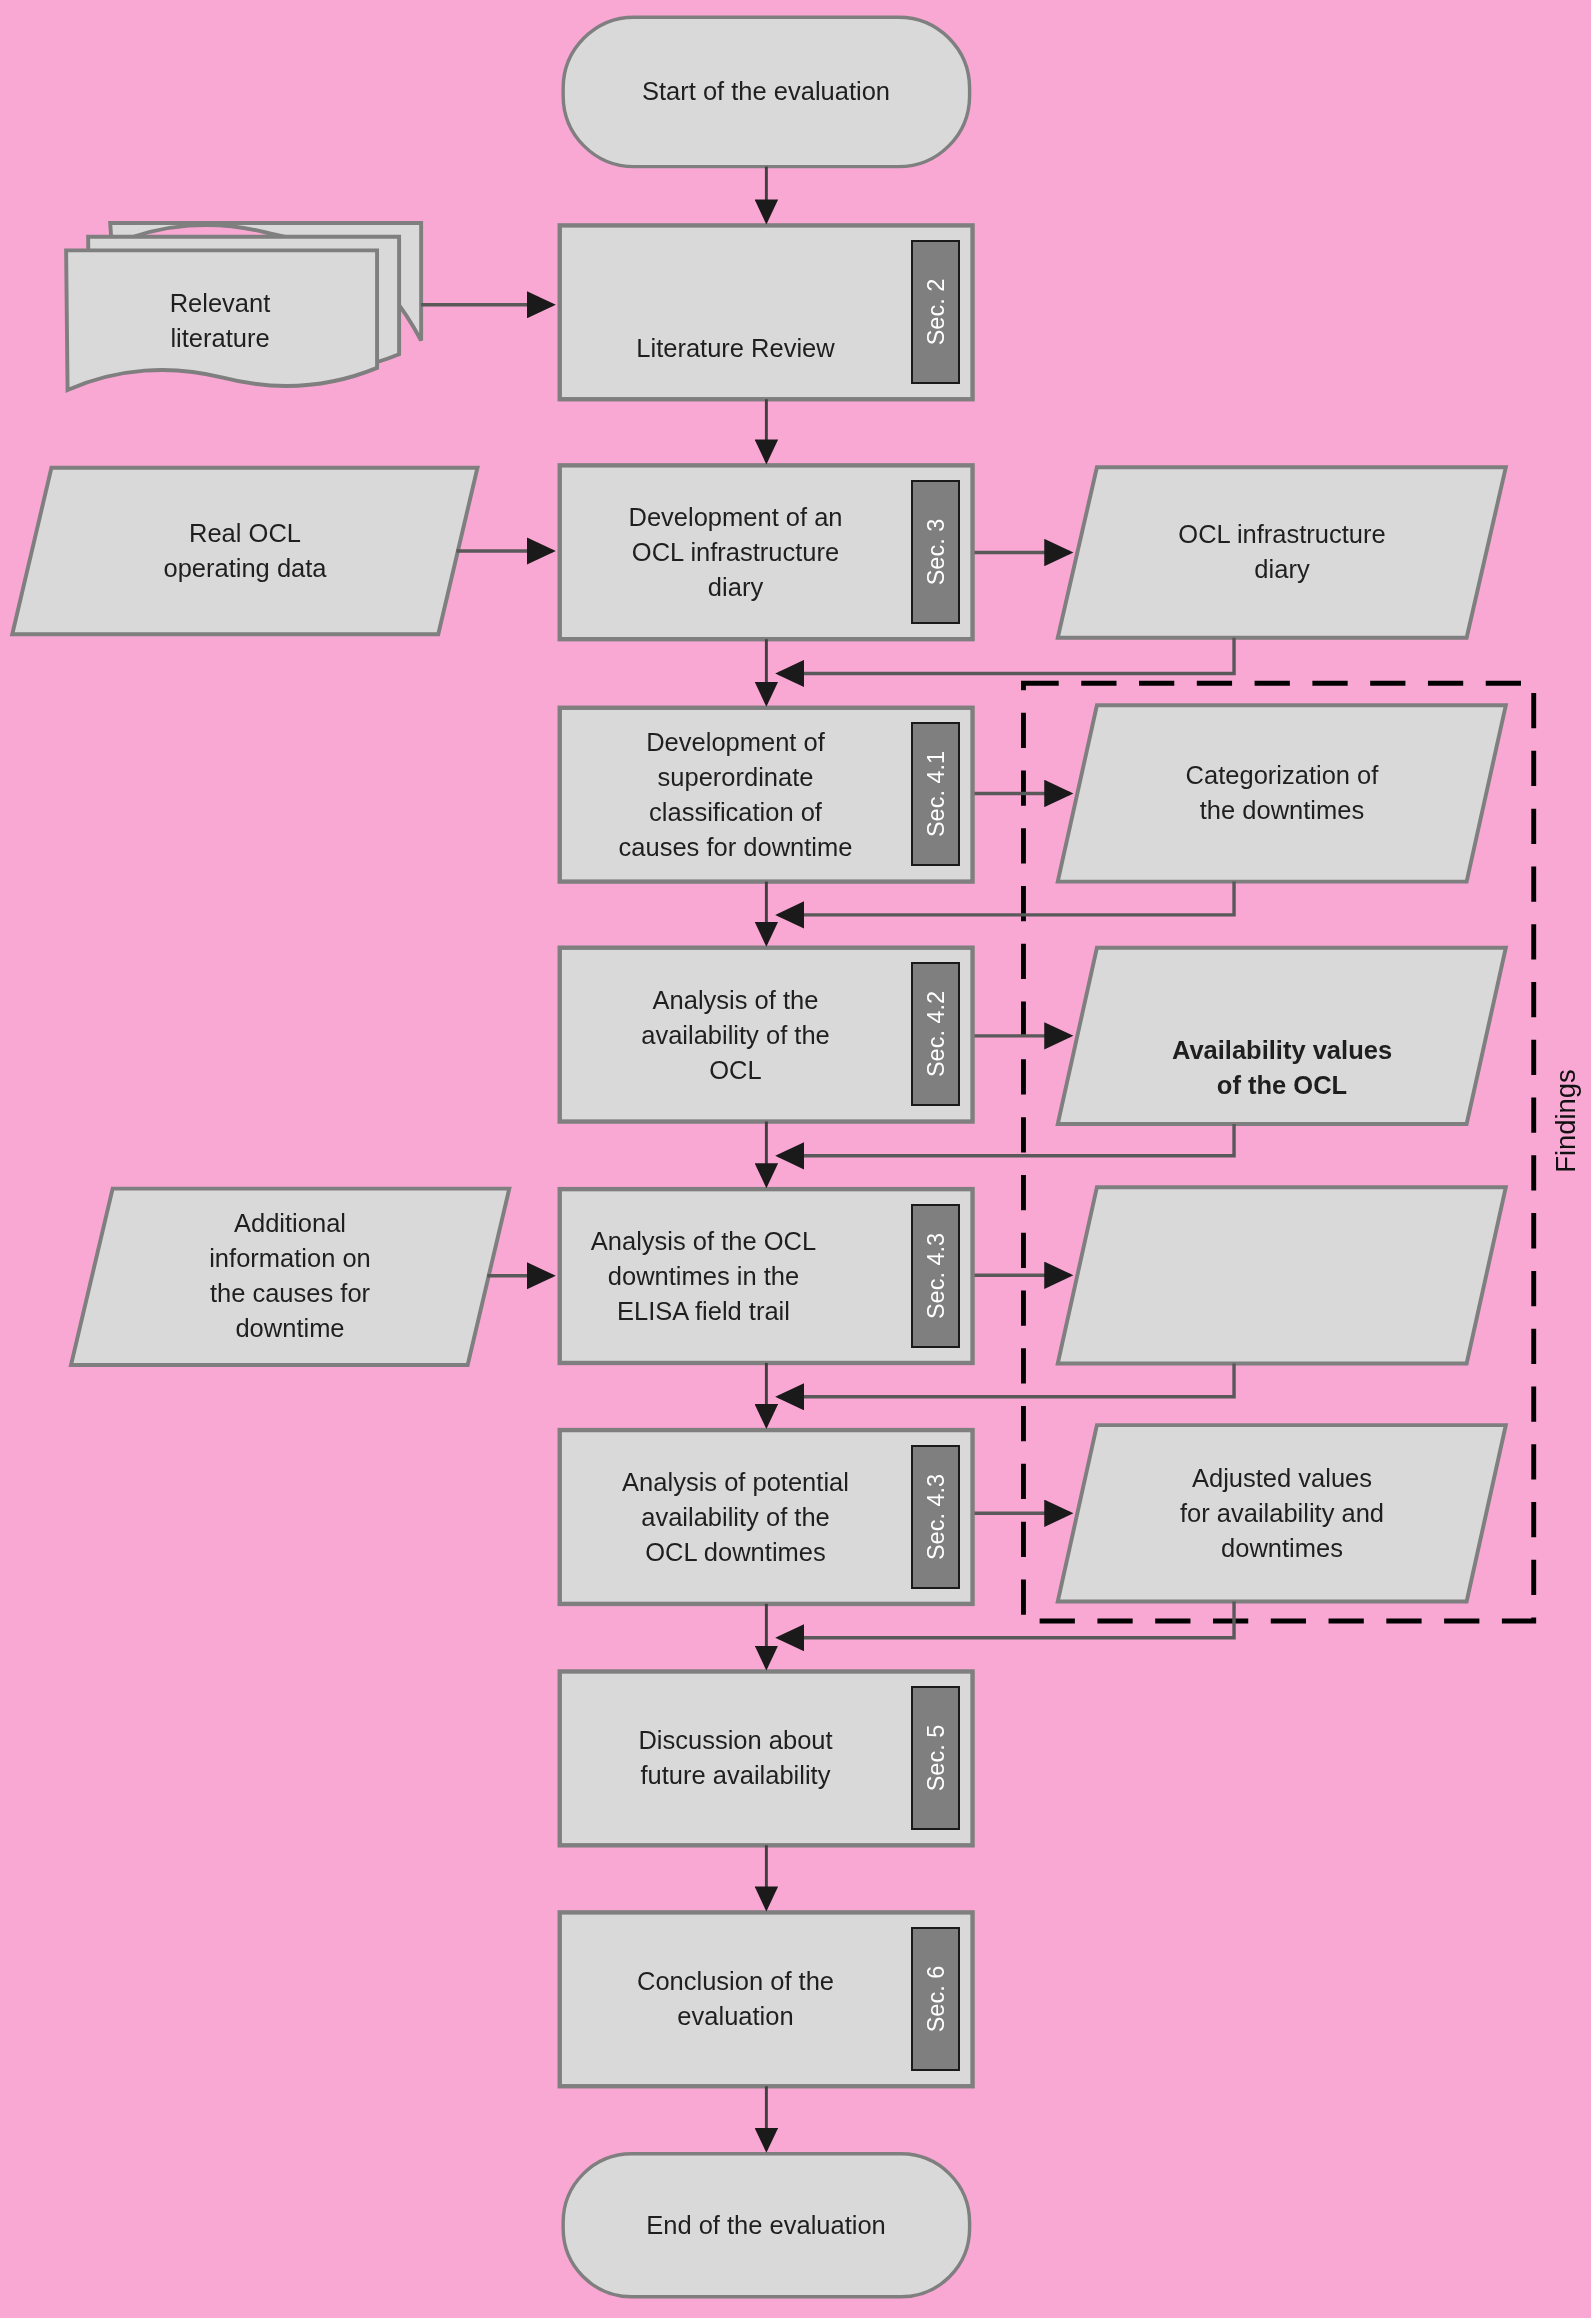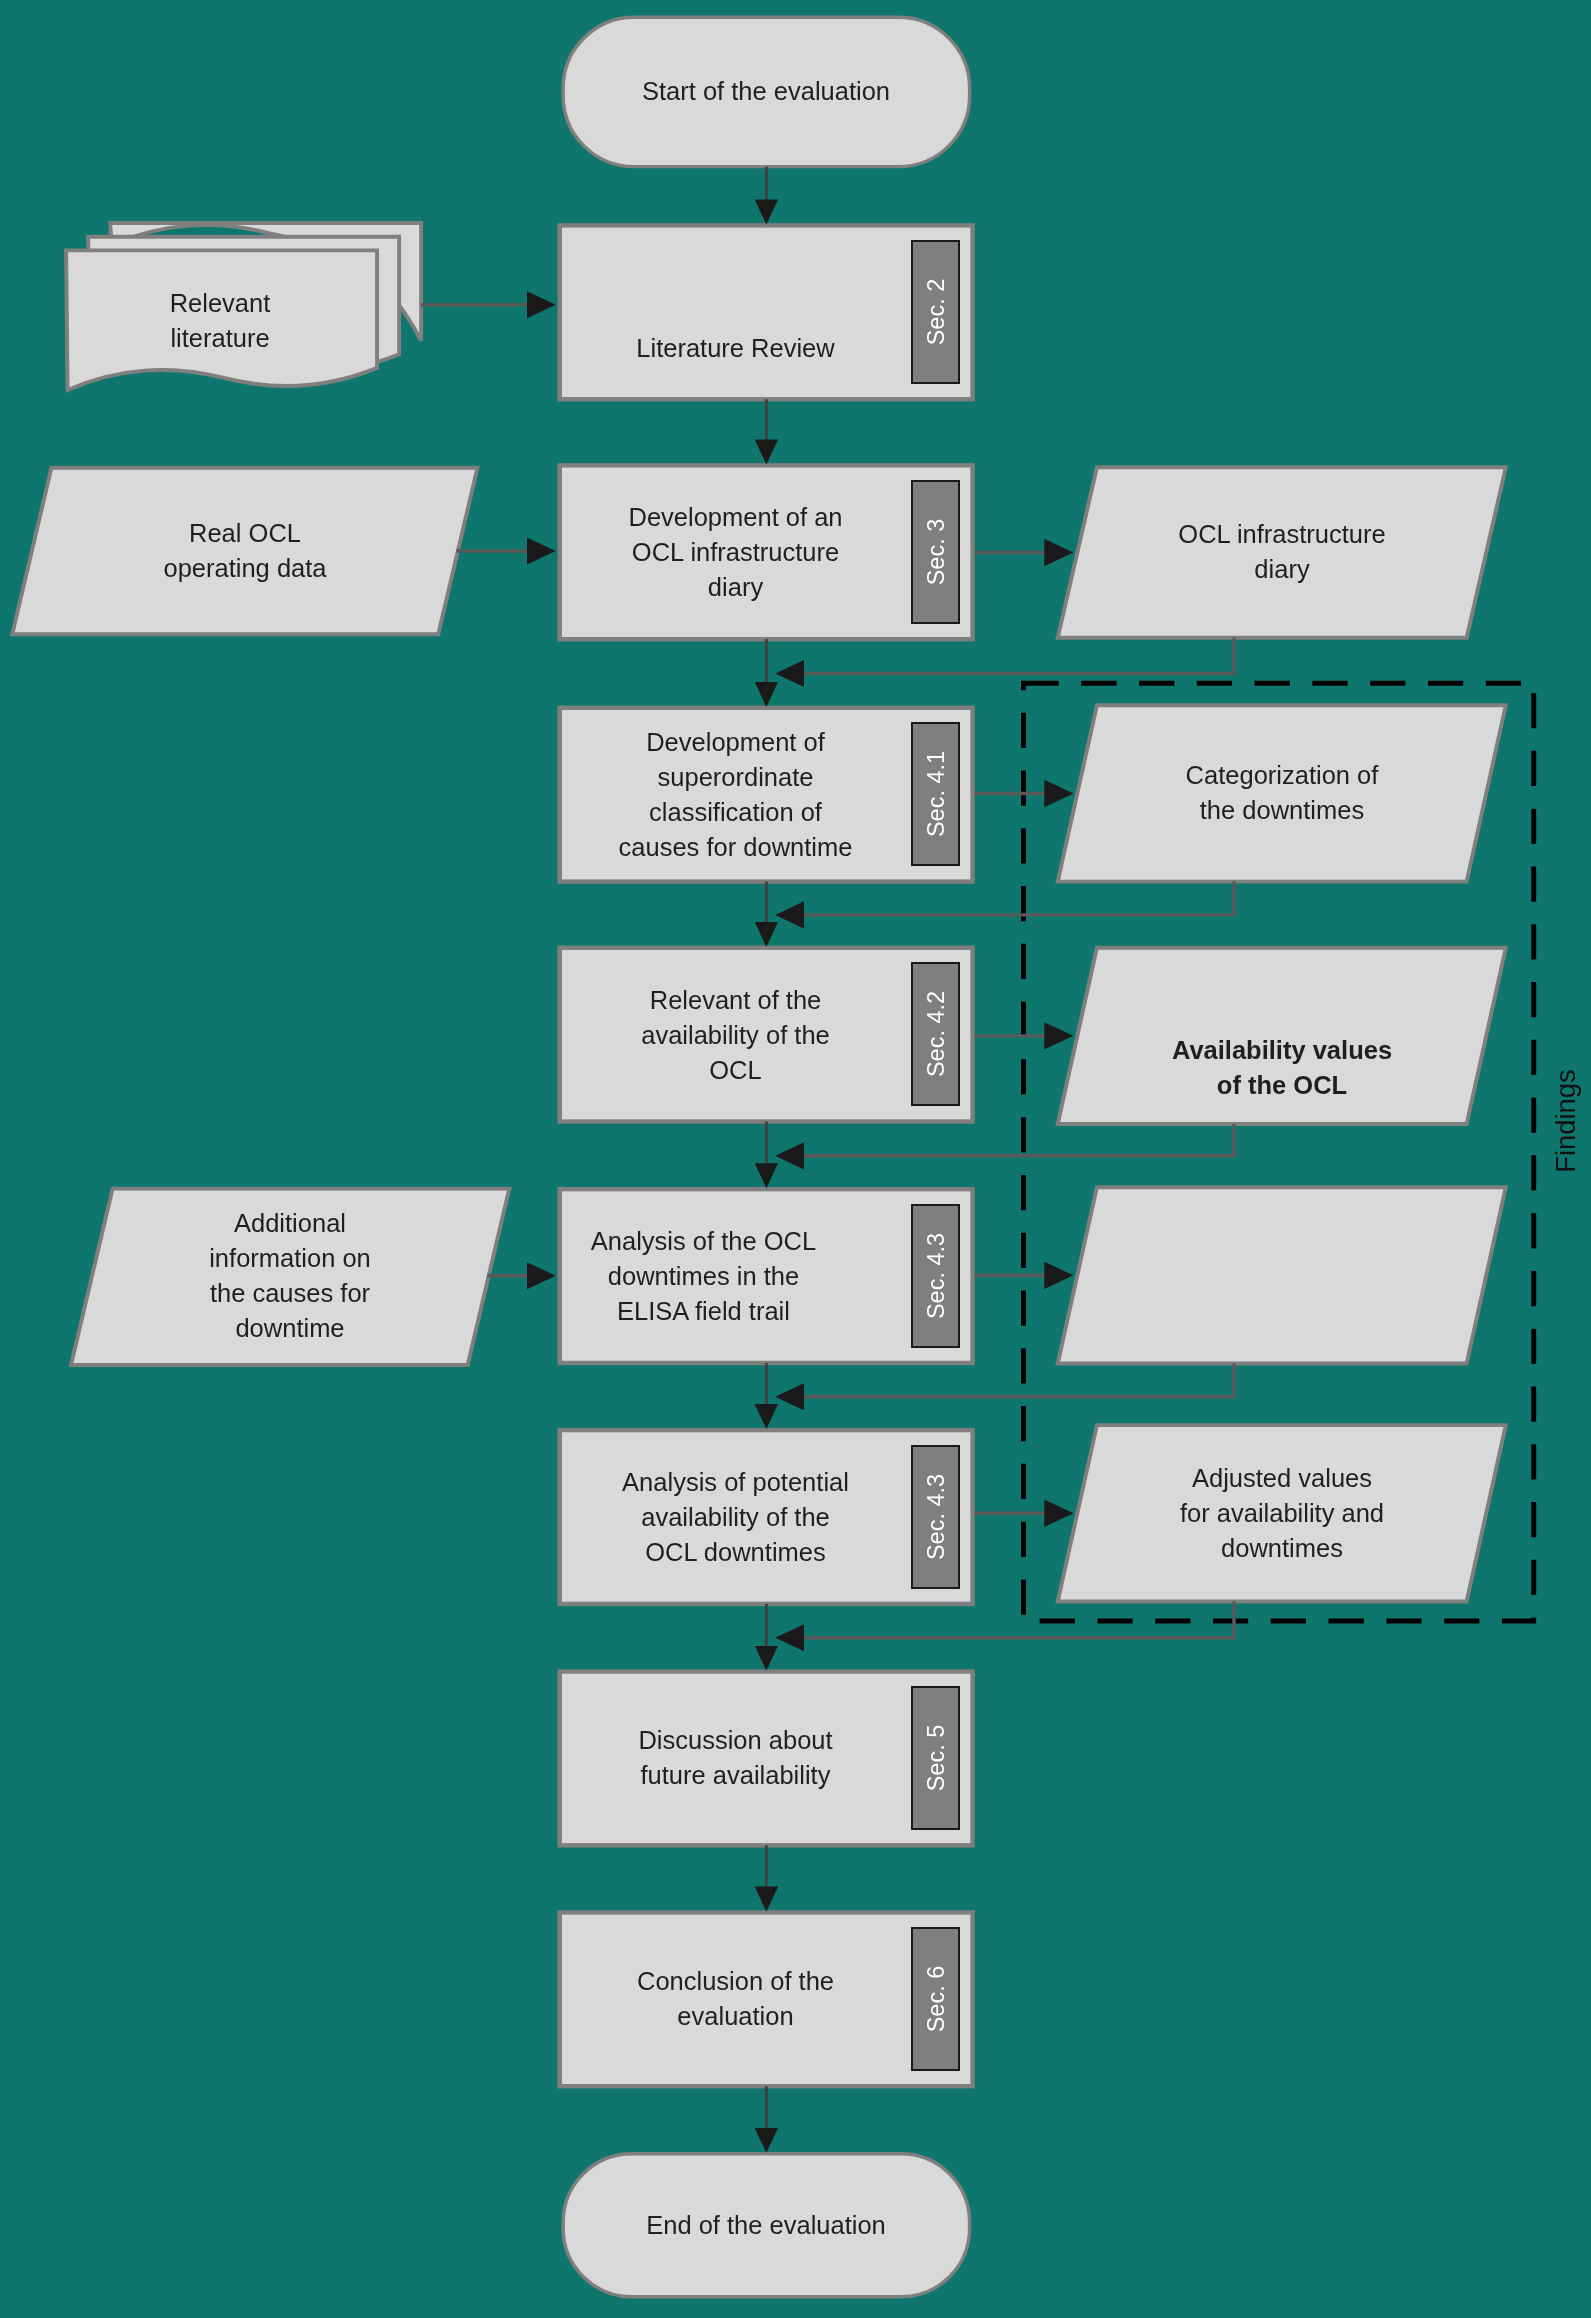--- a/index.html
+++ b/index.html
@@ -1,20 +1,20 @@
 <!DOCTYPE html>
 <html style="font-size:7.8px"><head>
 <meta charset="utf-8">
 <style>
   html,body{margin:0;padding:0;background:#ffffff;}
   #stage{
     position:relative;
     width:1592px;
     height:2319px;
-    background:#0f766e;
+    background:#f9a8d4;
     font-family:"Liberation Sans", sans-serif;
     color:#1f1f1f;
   }
   #shapes{position:absolute;left:0;top:0;width:1592px;height:2319px;}
   .label{
     position:absolute;
     display:flex;
     align-items:center;
     justify-content:center;
     text-align:center;
@@ -140,21 +140,21 @@
 downtime</div>
 
   <div class="label" style="left:569px;top:225px;width:333px;height:174px;margin-top:36px;">Literature Review</div>
   <div class="label" style="left:569px;top:465px;width:333px;height:174px;">Development of an
 OCL infrastructure
 diary</div>
   <div class="label" style="left:569px;top:708px;width:333px;height:174px;">Development of
 superordinate
 classification of
 causes for downtime</div>
-  <div class="label" style="left:569px;top:948px;width:333px;height:174px;">Relevant of the
+  <div class="label" style="left:569px;top:948px;width:333px;height:174px;">Analysis of the
 availability of the
 OCL</div>
   <div class="label" style="left:537px;top:1189px;width:333px;height:174px;">Analysis of the OCL
 downtimes in the
 ELISA field trail</div>
   <div class="label" style="left:569px;top:1430px;width:333px;height:174px;">Analysis of potential
 availability of the
 OCL downtimes</div>
   <div class="label" style="left:569px;top:1671px;width:333px;height:174px;">Discussion about
 future availability</div>

